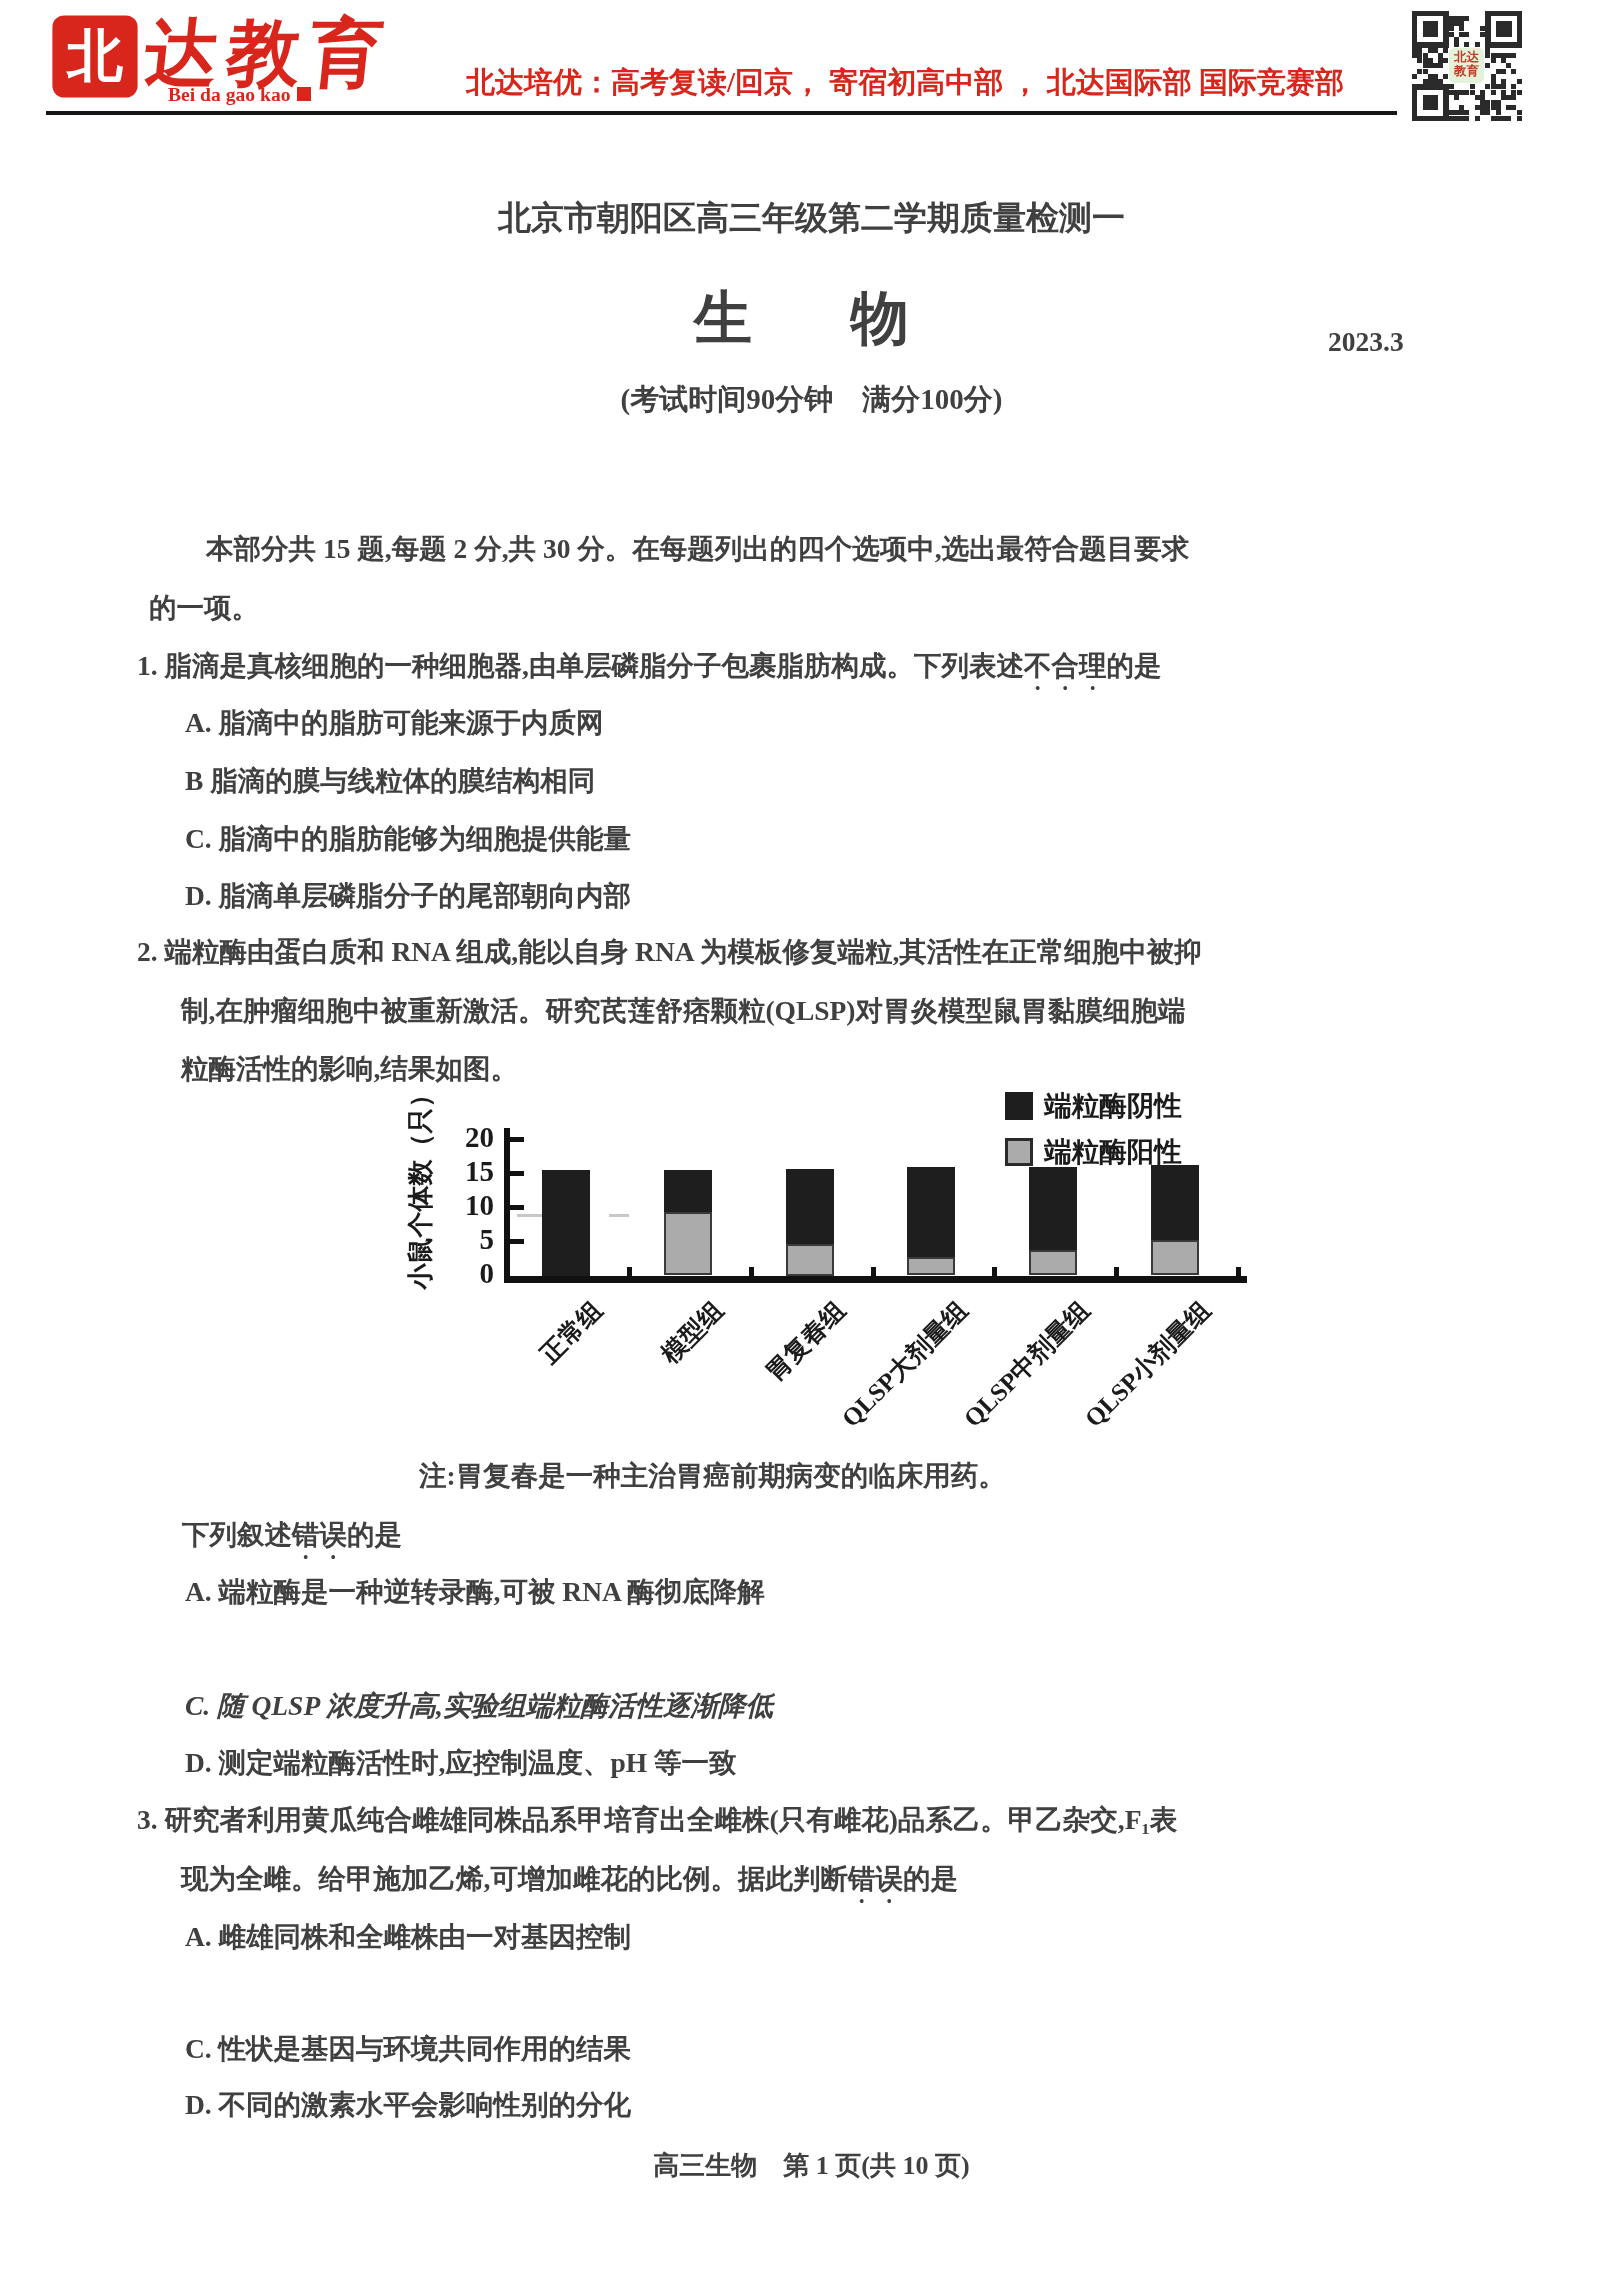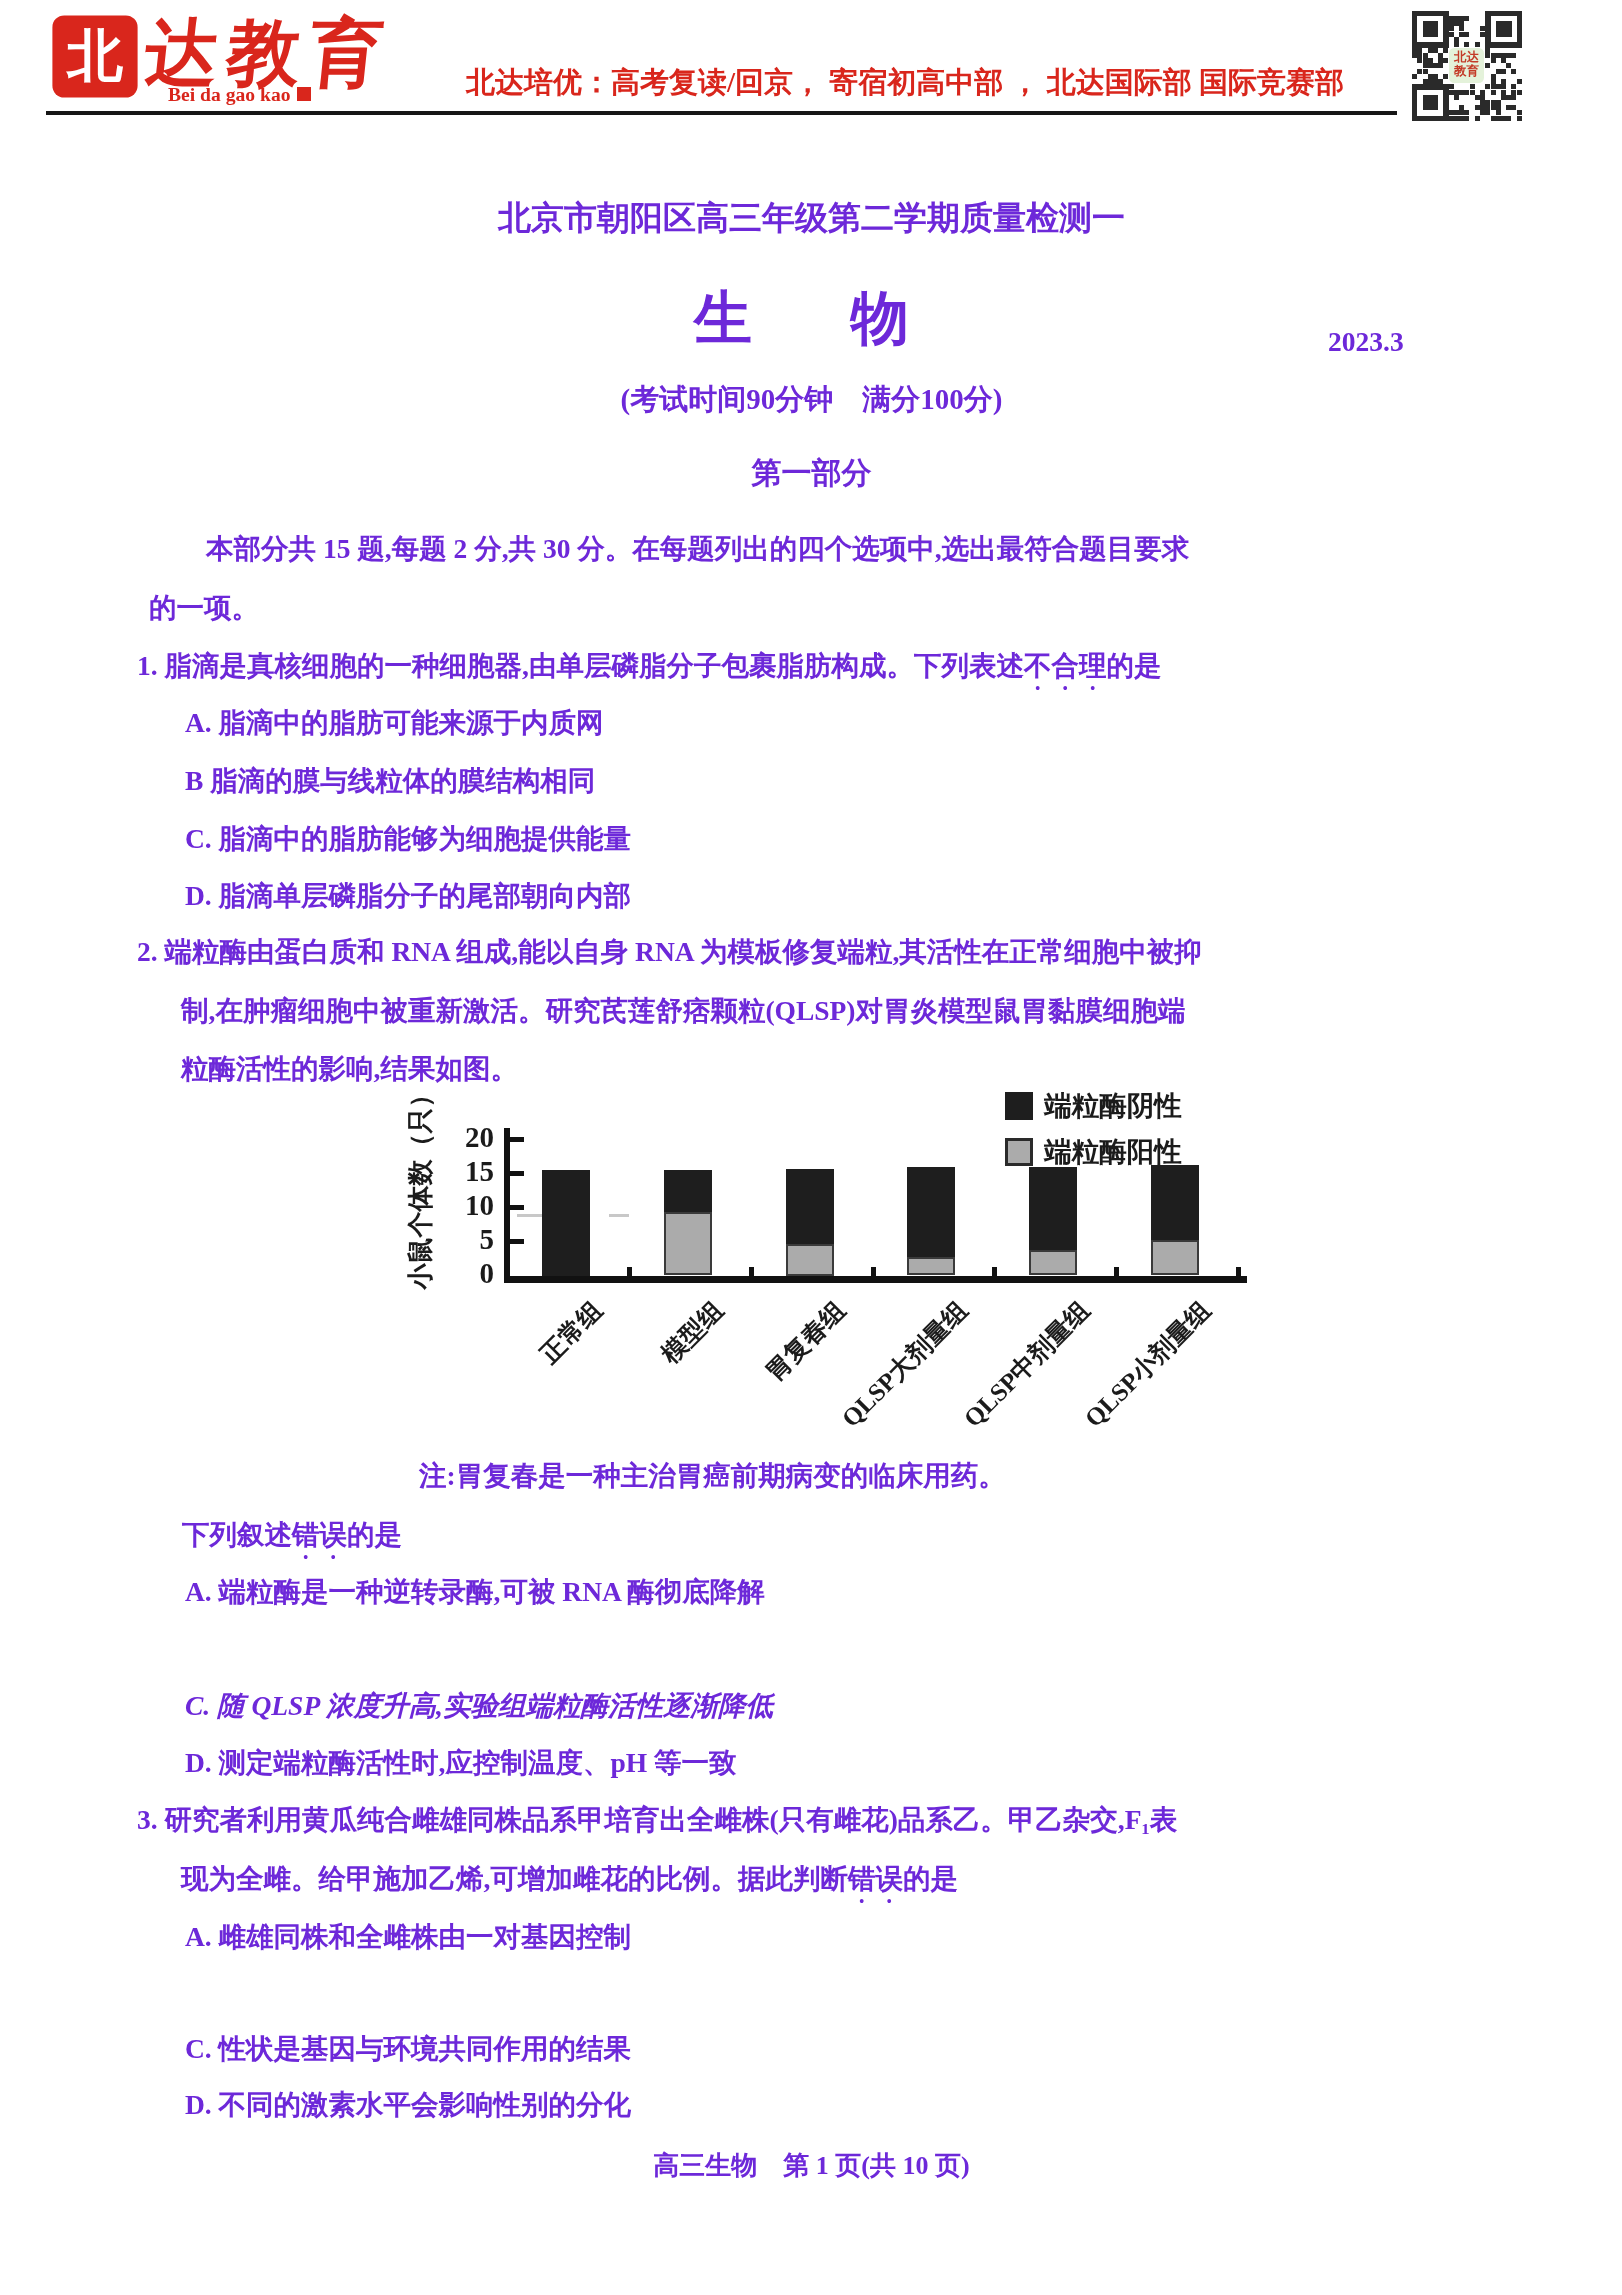--- a/index.html
+++ b/index.html
@@ -1,20 +1,20 @@
 <!DOCTYPE html>
 <html style="font-size:10.5px"><head>
 <meta charset="utf-8">
 <style>
   html,body{margin:0;padding:0;background:#888;}
   .page{
     position:relative; width:1623px; height:2295px; background:#ffffff;
     font-family:"Liberation Serif","DejaVu Serif",serif; color:#1b1b1b; overflow:hidden;
   }
-  .line{position:absolute; white-space:nowrap; font-size:27.5px; font-weight:600; color:#6d28d9;}
+  .line{position:absolute; white-space:nowrap; font-size:27.5px; font-weight:600; color:#404040;}
   .center{left:0; width:100%; text-align:center;}
   .emph{ -webkit-text-emphasis:filled dot; -webkit-text-emphasis-position:under left;
          text-emphasis:filled dot; text-emphasis-position:under left; }
   
   .seal{position:absolute; left:55px; top:18.3px; width:80px; height:77px; background:#d9261c;
         border-radius:9.2px; box-shadow:0 0 0 2.6px #d9261c; display:flex; align-items:center; justify-content:center;}
   .seal span{color:#fff; font-size:56px; font-weight:bold; font-family:"Liberation Serif",serif;}
   .brand{position:absolute; left:145px; top:5.2px; font-size:73px; font-weight:bold; color:#d9261c;
          transform:skewX(-6deg); letter-spacing:9.2px; font-family:"Liberation Serif",serif;}
   .brand-sub{position:absolute; left:168px; top:84px; font-size:19.6px; color:#d9261c; font-weight:600;}
@@ -190,21 +190,20 @@
       <div class="m" style="left: 0px; top: 73px; width: 37px; height: 37px;"></div>
       <div class="m" style="left: 5.2px; top: 79px; width: 26px; height: 26px; background: rgb(255, 255, 255);"></div>
       <div class="m" style="left: 10.5px; top: 84px; width: 15.7px; height: 15.7px;"></div>
     </div>
   <div class="toprule"></div>
 
   <div class="line center" style="top:196px; font-size:33px; font-weight:bold;">北京市朝阳区高三年级第二学期质量检测一</div>
   <div class="line center" style="top:280px; font-size:58px; font-weight:bold; letter-spacing:0.35em;">生　物</div>
   <div class="line" style="left:1328px; top:326px; font-size:27.5px;">2023.3</div>
   <div class="line center" style="top:380px; font-size:29px; font-weight:bold;">(考试时间90分钟　满分100分)</div>
-  <div class="line center" style="top:453px; font-size:30px; font-weight:bold;">第一部分</div>
 
   <div class="line" style="left:206px; top:531px; font-weight:bold;">本部分共 15 题,每题 2 分,共 30 分。在每题列出的四个选项中,选出最符合题目要求</div>
   <div class="line" style="left:149px; top:590px; font-weight:bold;">的一项。</div>
 
   <div class="line" style="left:137px; top:648px;">
     <span>1. 脂滴是真核细胞的一种细胞器,由单层磷脂分子包裹脂肪构成。下列表述</span><span class="emph">不合理</span><span>的是</span>
   </div>
   <div class="line" style="left:185px; top:705px;">A. 脂滴中的脂肪可能来源于内质网</div>
   <div class="line" style="left:185px; top:763px;">B  脂滴的膜与线粒体的膜结构相同</div>
   <div class="line" style="left:185px; top:821px;">C. 脂滴中的脂肪能够为细胞提供能量</div>

